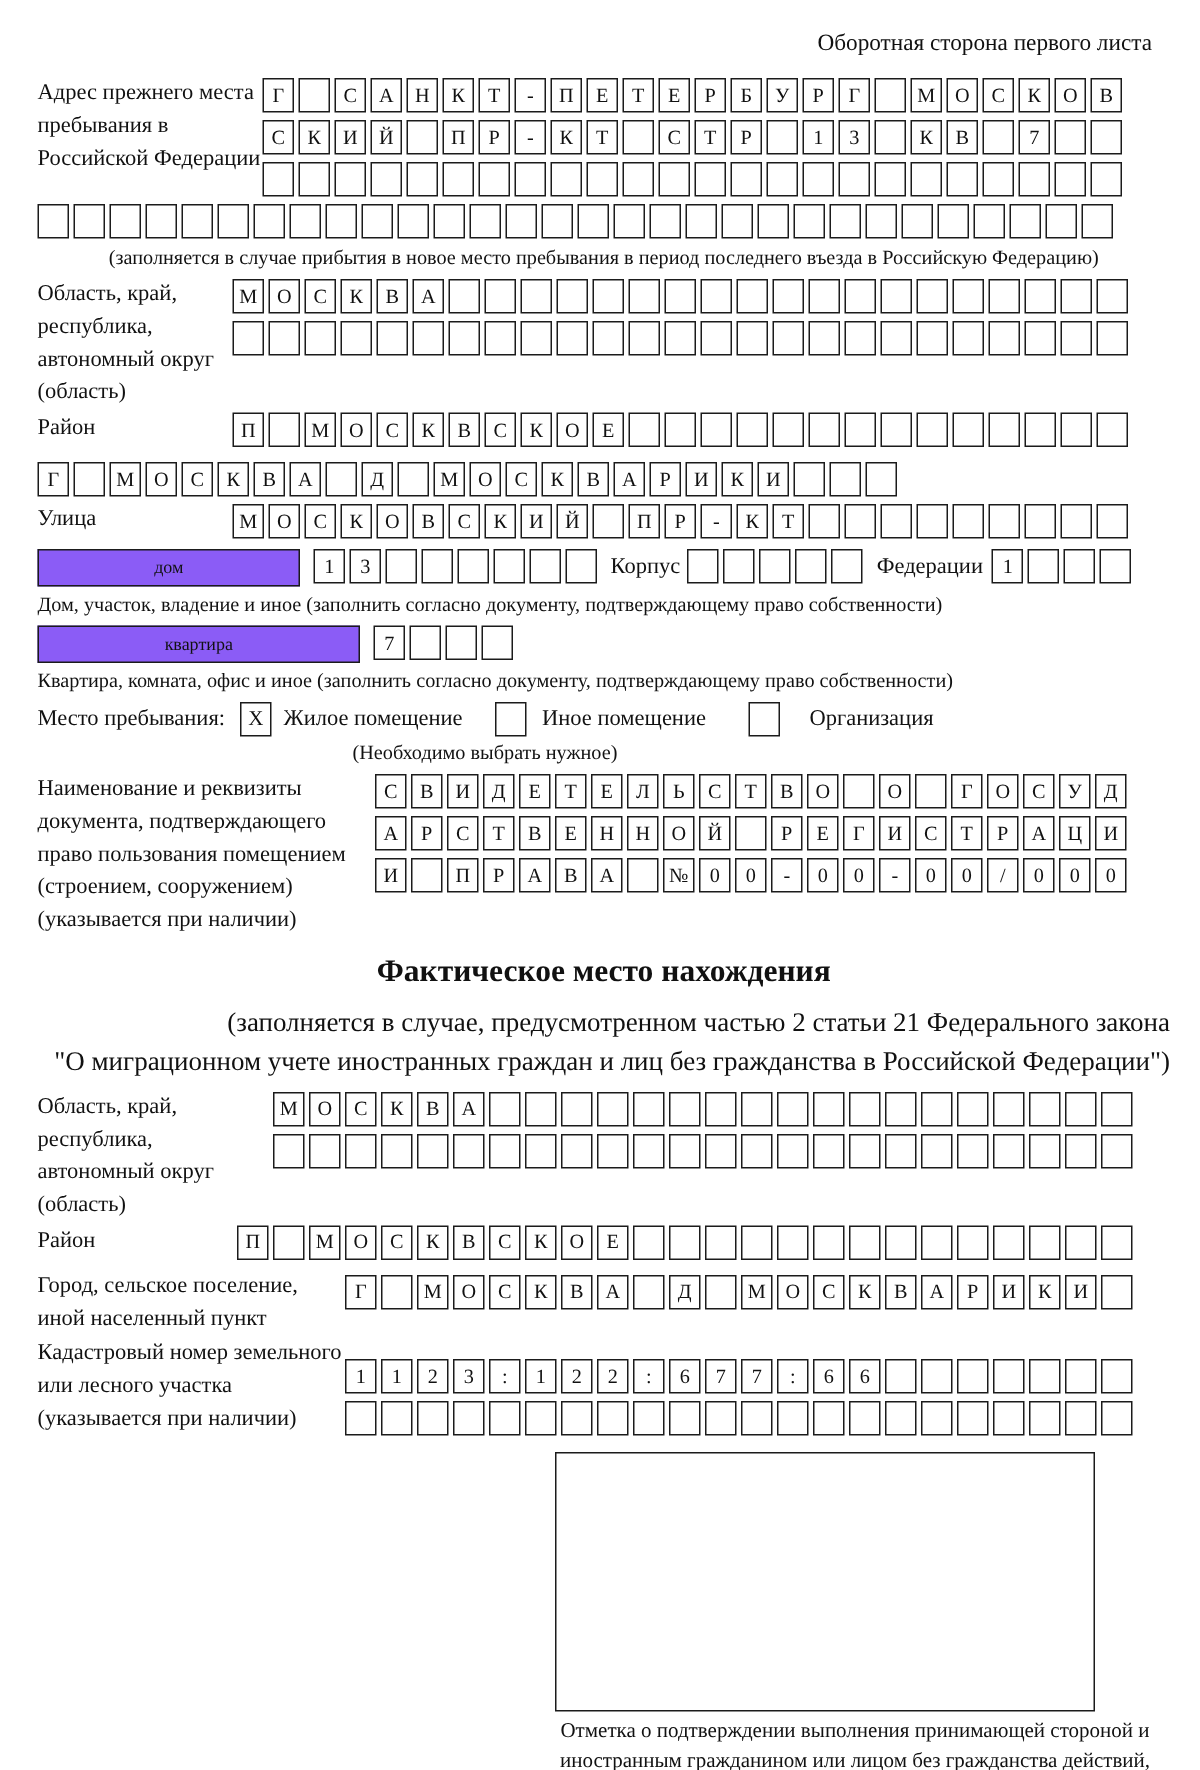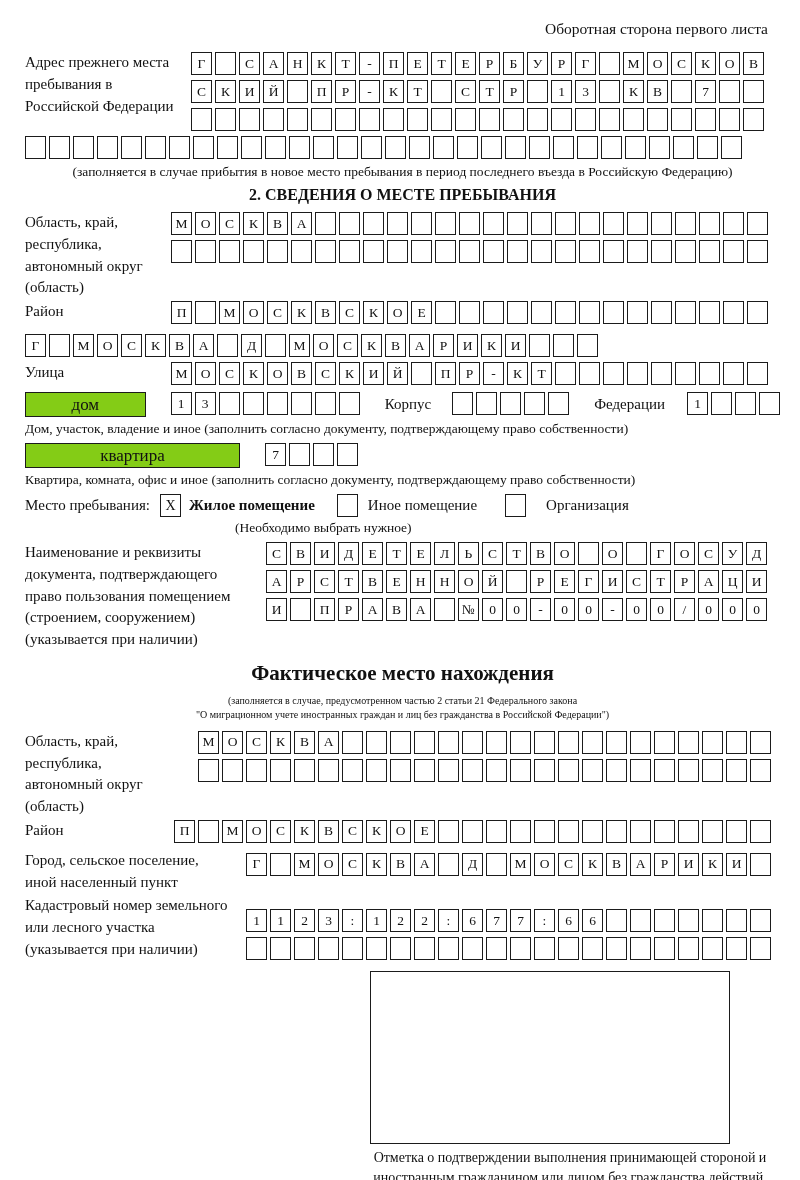--- a/index.html
+++ b/index.html
@@ -5,37 +5,37 @@
   * { margin:0; padding:0; box-sizing:border-box; }
   html,body { background:#ffffff; }
   body {
     width:800px; height:1180px; overflow:hidden;
     font-family:"Liberation Serif","DejaVu Serif",serif;
     color:#111; font-size:15px;
   }
   .page { padding:10px 20px 0 25px; width:800px; }
   .header-note { text-align:right; padding-right:12px; margin-top:10px; margin-bottom:14px; font-size:15.5px; }
 
-  .frow { display:flex; align-items:flex-start;gap:16px; }
+  .frow { display:flex; align-items:flex-start; }
   .label { line-height:1.45; flex:0 0 auto; }
   .cellcol { display:flex; flex-direction:column; }
   .cells { display:flex; gap:3px; margin-bottom:5px; flex:0 0 auto; }
   .cell {
     width:21px; height:23px; border:1.6px solid #1b1b1b;
     display:flex; align-items:center; justify-content:center;
     font-size:13.5px; flex:0 0 auto; background:#fff;
   }
   .note { font-size:13.5px; text-align:center; margin:1px 0 6px 0; }
   .sec-title { text-align:center; font-weight:bold; font-size:16px; margin:6px 0 8px 0; }
   .sub-title { text-align:center; font-weight:bold; font-size:21px; margin:10px 0 8px 0; }
-  .centered-note { text-align:center; font-size:10px; line-height:1.45; }
+  .centered-note { text-align:right; font-size:18px; line-height:1.45; }
 
   .widebox {
     border:1.6px solid #1b1b1b; height:25px; display:flex;
-    align-items:center; justify-content:center; font-size:17px; background:#84cc16;font-family:Liberation Serif, serif;
+    align-items:center; justify-content:center; font-size:12px; background:#8b5cf6;font-family:Liberation Serif, serif;
   }
   .inline-label { line-height:25px; flex:0 0 auto; }
 
   .stayrow { display:flex; align-items:center; margin-top:4px; }
   .chk {
     width:21px; height:23px; border:1.6px solid #1b1b1b; display:flex;
     align-items:center; justify-content:center; font-size:14px; flex:0 0 auto; background:#fff;
   }
   .choose-note { font-size:13.5px; margin:3px 0 6px 210px; }
 
@@ -161,21 +161,20 @@
       <span class="cell"></span>
       <span class="cell"></span>
       <span class="cell"></span>
       <span class="cell"></span>
       <span class="cell"></span>
       <span class="cell"></span>
       <span class="cell"></span>
     </div>
   <div class="note">(заполняется в случае прибытия в новое место пребывания в период последнего въезда в Российскую Федерацию)</div>
 
-  <div class="sec-title">2. СВЕДЕНИЯ О МЕСТЕ ПРЕБЫВАНИЯ</div>
 
   <div class="frow">
     <div class="label" style="width:130px;">Область, край, республика, автономный округ (область)</div>
     <div class="cellcol">
       <div class="cells">
           <span class="cell">М</span>
           <span class="cell">О</span>
           <span class="cell">С</span>
           <span class="cell">К</span>
           <span class="cell">В</span>
@@ -358,21 +357,21 @@
         <span class="cell"></span>
         <span class="cell"></span>
         <span class="cell"></span>
       </div>
   </div>
   <div class="note" style="text-align:left;">Квартира, комната, офис и иное (заполнить согласно документу, подтверждающему право собственности)</div>
 
   <div class="stayrow">
     <span>Место пребывания:</span>
     <span class="chk" style="margin-left:10px;">X</span>
-    <span style="margin-left:8px;font-weight:bold;">Жилое помещение</span>
+    <span style="margin-left:8px;">Жилое помещение</span>
     <span class="chk" style="margin-left:22px;"></span>
     <span style="margin-left:10px;">Иное помещение</span>
     <span class="chk" style="margin-left:28px;"></span>
     <span style="margin-left:20px;">Организация</span>
   </div>
   <div class="choose-note">(Необходимо выбрать нужное)</div>
 
   <div class="frow mt4">
     <div class="label" style="width:225px;">Наименование и реквизиты документа, подтверждающего право пользования помещением (строением, сооружением) (указывается при наличии)</div>
     <div class="cellcol">

